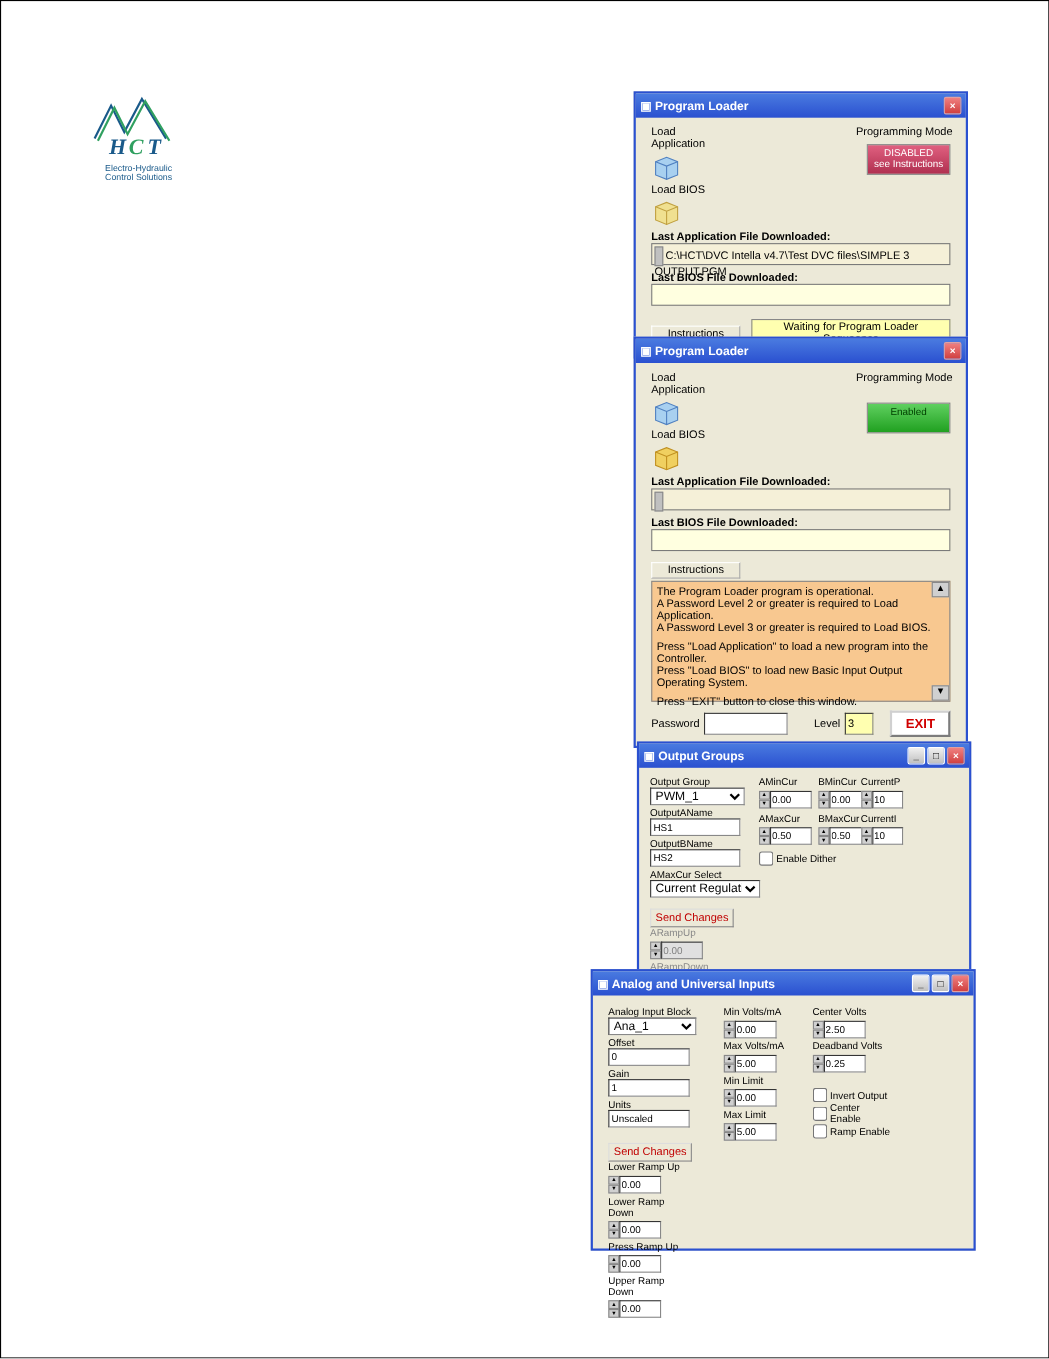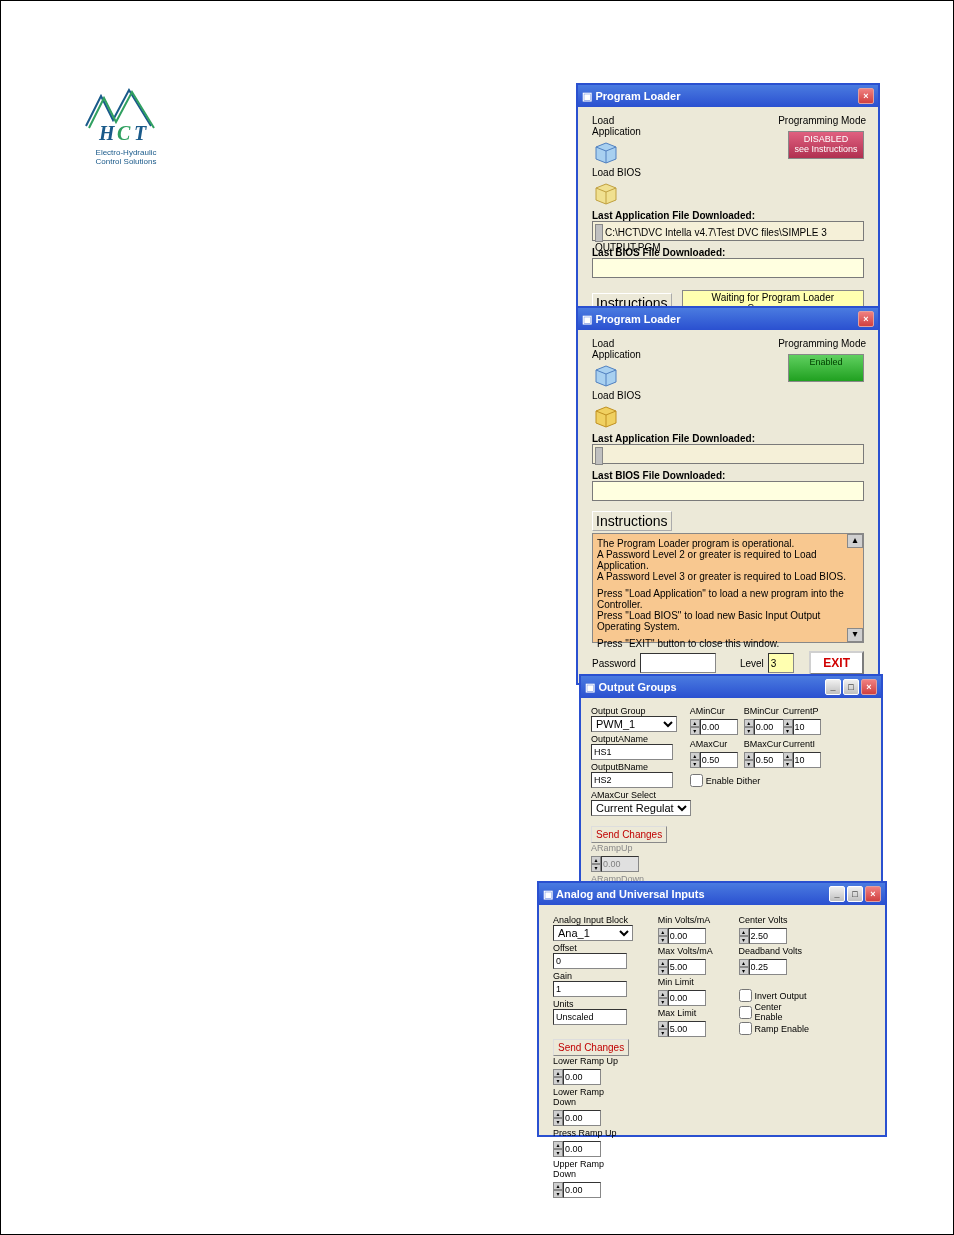--- a/index.html
+++ b/index.html
@@ -18,21 +18,21 @@
 .cube svg{display:block}
 .pm-lbl{font-size:10px;text-align:left;position:absolute;right:12px}
 .pm-btn{position:absolute;right:14px;width:76px;height:28px;border:1px solid #888;color:#fff;font-size:9px;text-align:center;padding-top:2px;box-sizing:border-box}
 .pm-dis{background:linear-gradient(#e06080,#b03050)}
 .pm-en{background:linear-gradient(#60d060,#20a020);color:#004000}
 .sec-title{font-weight:bold;font-size:10px;margin-top:4px}
 .ro-field{border:1px solid #7a7a7a;background:#fff;height:20px;padding:2px;font-size:10px;box-sizing:border-box}
 .ro-field.beige{background:#f5f0d8}
 .ro-field.yel{background:#ffffe0}
 .ro-field .tiny-handle{display:inline-block;width:6px;height:16px;background:#c0c0c0;border:1px solid #888;margin-right:2px;vertical-align:middle}
-.btn-small{display:inline-block;background:#ece9d8;border:1px outset #fff;padding:1px 3px;font-size:14px}
+.btn-small{display:inline-block;background:#ece9d8;border:1px outset #fff;padding:1px 14px;font-size:10px}
 .status-bar{background:#ffffb0;border:1px solid #888;font-size:10px;padding:1px 6px}
 .instr-box{background:#f8c890;border:1px solid #888;font-size:10px;padding:4px;position:relative}
 .instr-box .scroll-up{position:absolute;right:0;top:0;width:14px;height:12px;background:#d0d0d0;border:1px solid #888;text-align:center;line-height:10px}
 .instr-box .scroll-dn{position:absolute;right:0;bottom:0;width:14px;height:12px;background:#d0d0d0;border:1px solid #888;text-align:center;line-height:10px}
 .pw-row{margin-top:8px;display:flex;align-items:center;gap:4px}
 .pw-row input{height:16px;font-size:10px;border:1px inset #888}
 .exit{background:#fff;border:2px outset #d0d0d0;color:#d00000;font-weight:bold;font-size:12px;padding:3px 12px}
 .og-body{padding:8px 10px}
 .og-col{display:inline-block;vertical-align:top}
 .og-lbl{font-size:9px}
@@ -107,21 +107,21 @@
 
 <div class="win" style="left:575px;top:305px;width:300px">
   <div class="titlebar">
     <span><span>▣</span> <span>Program Loader</span></span>
     <span class="wc">
           <span class="wbtn close-b">×</span>
         </span>
   </div>
   <div class="body">
     <div class="pm-lbl" style="top:8px">Programming Mode</div>
-    <div class="pm-btn pm-en" style="top:24px">Enabled</div>
+    <div class="pm-btn pm-en" style="top:36px">Enabled</div>
     <div class="lbl" style="white-space:pre-line">Load
 Application</div>
     <div class="cube">
       <svg width="26" height="26">
             <polygon points="4,8 14,4 24,8 24,20 14,24 4,20" fill="#a8d0f0" stroke="#5080c0"></polygon>
             <polyline points="4,8 14,12 24,8" fill="none" stroke="#5080c0"></polyline>
             <line x1="14" y1="12" x2="14" y2="24" stroke="#5080c0"></line>
           </svg>
     </div>
     <div class="lbl">Load BIOS</div>

